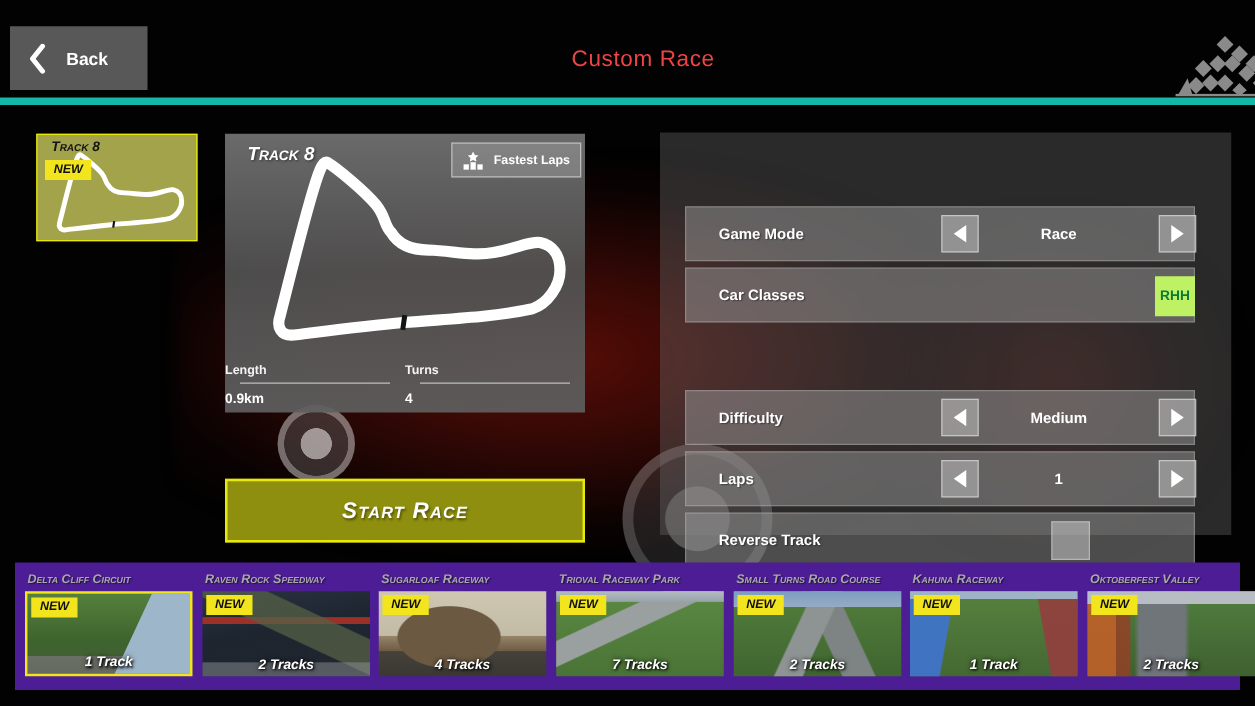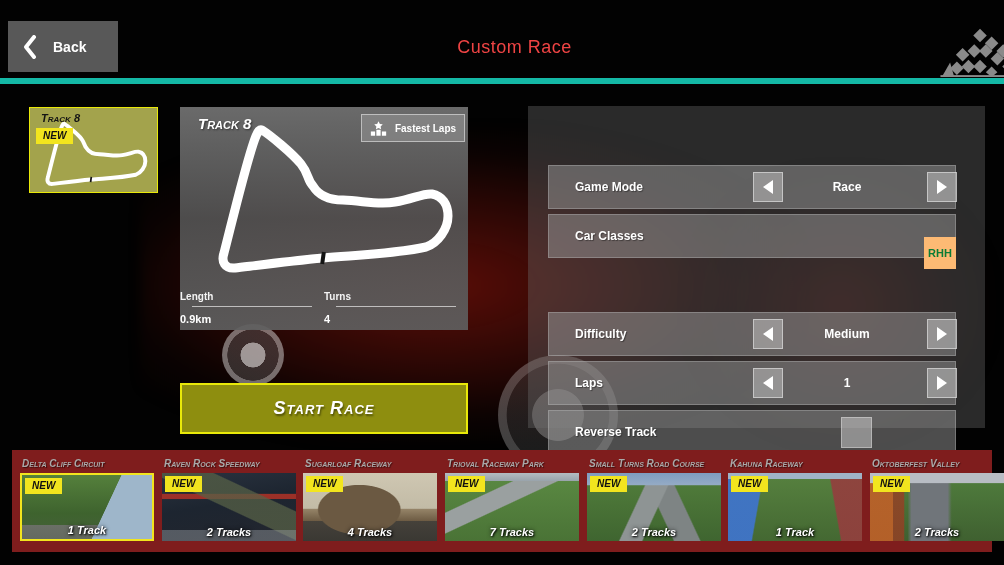--- a/index.html
+++ b/index.html
@@ -73,28 +73,28 @@
              font-size:12px; font-weight:bold; text-shadow:1px 1px 1px rgba(0,0,0,.4); }
   .stepper-btn { position:absolute; top:6px; width:30px; height:30px; box-sizing:border-box;
                  background:rgba(208,208,208,.45); border:1px solid rgba(238,238,238,.55);
                  display:flex; align-items:center; justify-content:center; cursor:pointer; }
   .stepper-left  { left:204px; }
   .stepper-right { left:378px; }
   .tri-l { width:0; height:0; border-top:7px solid transparent; border-bottom:7px solid transparent; border-right:10px solid #fff; }
   .tri-r { width:0; height:0; border-top:7px solid transparent; border-bottom:7px solid transparent; border-left:10px solid #fff; }
   .r-value { position:absolute; left:234px; width:128px; top:50%; transform:translateY(-50%);
              text-align:center; color:#fff; font-size:12px; font-weight:bold; }
-  .class-badge { position:absolute; left:375px; top:22px; width:32px; height:32px; background:#fdba74;
+  .class-badge { position:absolute; left:375px; top:6px; width:32px; height:32px; background:#bef264;
                  color:#0c7c35; display:flex; align-items:center; justify-content:center;
                  font-size:11px; font-weight:bold; cursor:pointer; }
   .checkbox { position:absolute; left:292px; top:6px; width:31px; height:31px; box-sizing:border-box;
               background:rgba(208,208,208,.5); border:1px solid rgba(238,238,238,.4); cursor:pointer; }
 
   
-  .carousel { position:absolute; left:12px; top:450px; width:980px; height:102px; background:#7f1d1d; z-index:2; }
+  .carousel { position:absolute; left:12px; top:450px; width:980px; height:102px; background:#4c1d95; z-index:2; }
   .car-item { position:absolute; top:6px; width:134px; cursor:pointer; }
   .ci-title { color:#a9a9a9; font-size:10px; font-weight:bold; font-style:italic;
               font-variant:small-caps; white-space:nowrap; margin:2px 0 4px 2px;
               text-shadow:1px 1px 1px rgba(0,0,0,.5); }
   .ci-thumb { position:relative; width:134px; height:68px; box-sizing:border-box; overflow:hidden; }
   .ci-thumb.selected { border:2px solid #f2e51e; }
   .ci-badge { position:absolute; left:3px; top:3px; }
   .ci-tracks { position:absolute; left:0; right:0; bottom:3px; text-align:center; color:#fff;
                font-size:11px; font-weight:bold; font-style:italic; text-shadow:1px 1px 2px #000, 0 0 4px rgba(0,0,0,.8); }
 

